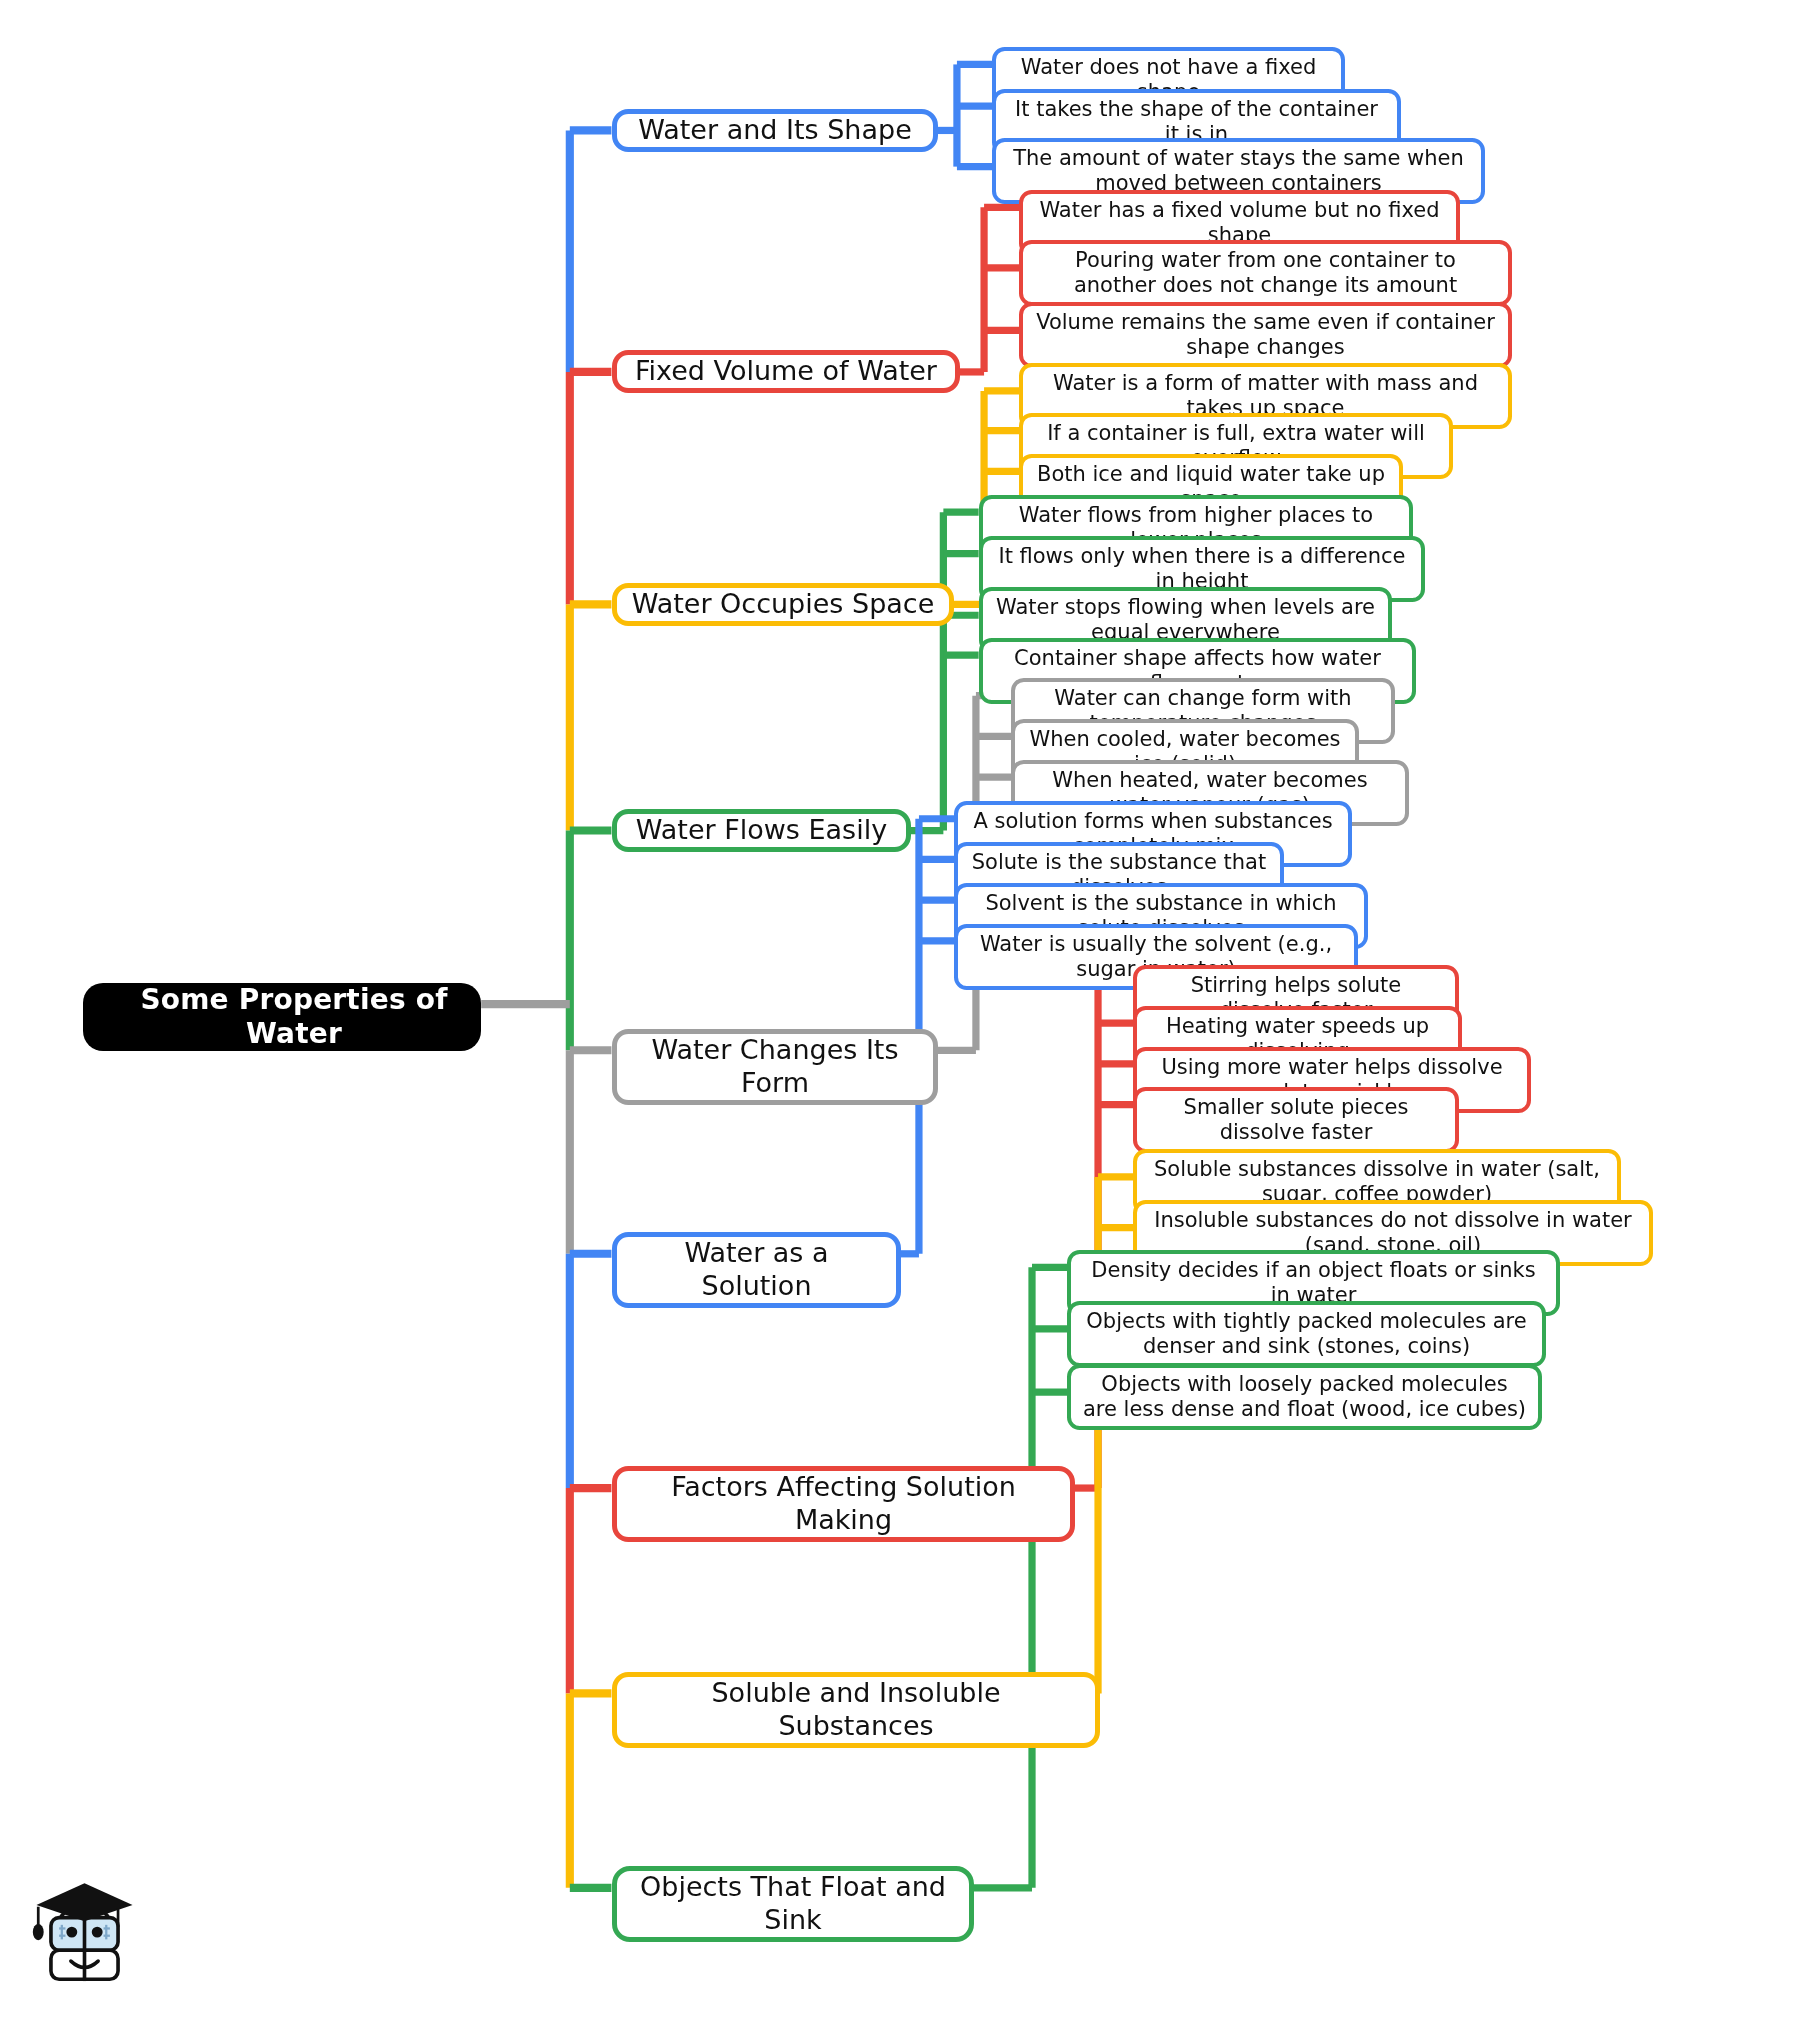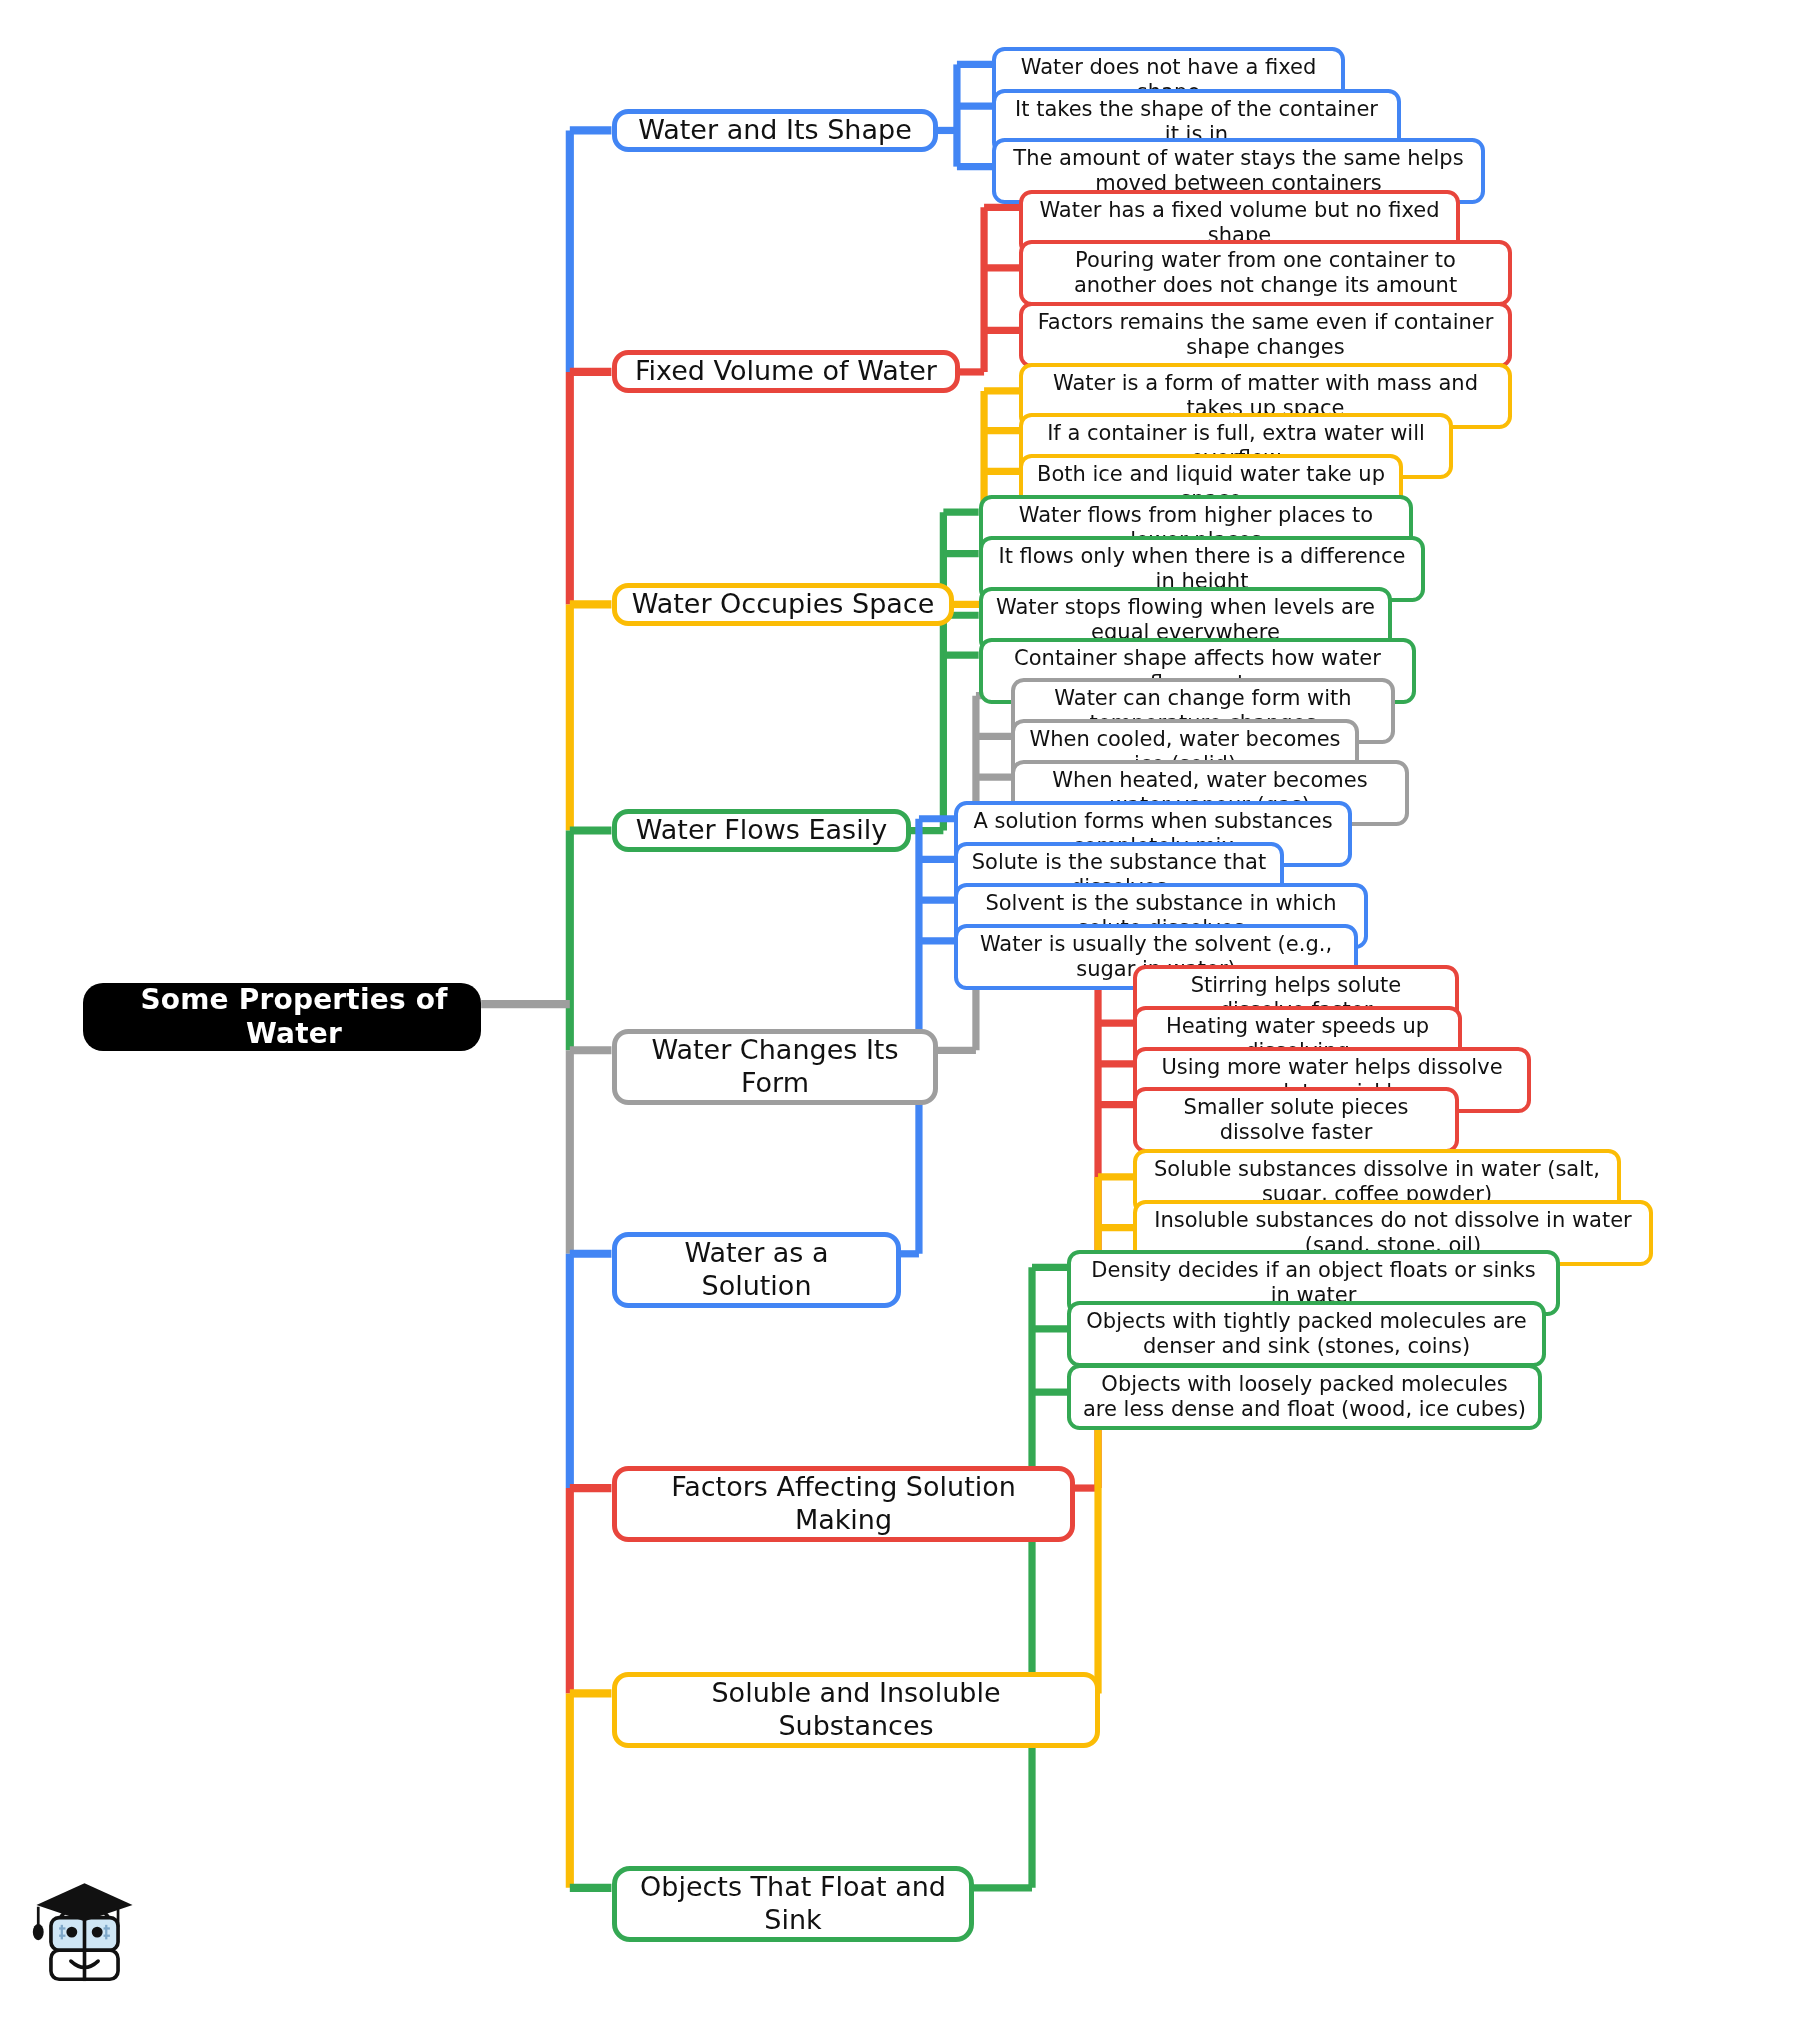--- a/index.html
+++ b/index.html
@@ -88,25 +88,25 @@
       <path d="M1141 1401 L1141 2087" stroke="#34A853" stroke-width="8" fill="none" stroke-linecap="butt" stroke-linejoin="miter"></path>
       <path d="M1141 1401 L1180 1401" stroke="#34A853" stroke-width="8" fill="none" stroke-linecap="butt" stroke-linejoin="miter"></path>
       <path d="M1141 1469 L1180 1469" stroke="#34A853" stroke-width="8" fill="none" stroke-linecap="butt" stroke-linejoin="miter"></path>
       <path d="M1141 1539 L1180 1539" stroke="#34A853" stroke-width="8" fill="none" stroke-linecap="butt" stroke-linejoin="miter"></path>
     </svg>
 
   <div id="nodes">
       <div class="node branch" style="left: 612px; top: 109px; width: 326px; min-height: 43px; border-color: rgb(66, 133, 244);">Water and Its Shape</div>
       <div class="node leaf" style="left: 992px; top: 47px; width: 353px; min-height: 34px; border-color: rgb(66, 133, 244);">Water does not have a fixed shape</div>
       <div class="node leaf" style="left: 992px; top: 89px; width: 409px; min-height: 34px; border-color: rgb(66, 133, 244);">It takes the shape of the container it is in</div>
-      <div class="node leaf" style="left: 992px; top: 138px; width: 493px; min-height: 56px; border-color: rgb(66, 133, 244);">The amount of water stays the same helps moved between containers</div>
+      <div class="node leaf" style="left: 992px; top: 138px; width: 493px; min-height: 56px; border-color: rgb(66, 133, 244);">The amount of water stays the same when moved between containers</div>
       <div class="node branch" style="left: 612px; top: 350px; width: 348px; min-height: 43px; border-color: rgb(232, 69, 60);">Fixed Volume of Water</div>
       <div class="node leaf" style="left: 1019px; top: 190px; width: 441px; min-height: 34px; border-color: rgb(232, 69, 60);">Water has a fixed volume but no fixed shape</div>
       <div class="node leaf" style="left: 1019px; top: 240px; width: 493px; min-height: 56px; border-color: rgb(232, 69, 60);">Pouring water from one container to another does not change its amount</div>
-      <div class="node leaf" style="left: 1019px; top: 302px; width: 493px; min-height: 56px; border-color: rgb(232, 69, 60);">Factors remains the same even if container shape changes</div>
+      <div class="node leaf" style="left: 1019px; top: 302px; width: 493px; min-height: 56px; border-color: rgb(232, 69, 60);">Volume remains the same even if container shape changes</div>
       <div class="node branch" style="left: 612px; top: 583px; width: 342px; min-height: 43px; border-color: rgb(251, 188, 5);">Water Occupies Space</div>
       <div class="node leaf" style="left: 1019px; top: 363px; width: 493px; min-height: 56px; border-color: rgb(251, 188, 5);">Water is a form of matter with mass and takes up space</div>
       <div class="node leaf" style="left: 1019px; top: 413px; width: 434px; min-height: 34px; border-color: rgb(251, 188, 5);">If a container is full, extra water will overflow</div>
       <div class="node leaf" style="left: 1019px; top: 454px; width: 384px; min-height: 34px; border-color: rgb(251, 188, 5);">Both ice and liquid water take up space</div>
       <div class="node branch" style="left: 612px; top: 809px; width: 299px; min-height: 43px; border-color: rgb(52, 168, 83);">Water Flows Easily</div>
       <div class="node leaf" style="left: 979px; top: 495px; width: 434px; min-height: 34px; border-color: rgb(52, 168, 83);">Water flows from higher places to lower places</div>
       <div class="node leaf" style="left: 979px; top: 536px; width: 446px; min-height: 34px; border-color: rgb(52, 168, 83);">It flows only when there is a difference in height</div>
       <div class="node leaf" style="left: 979px; top: 587px; width: 413px; min-height: 56px; border-color: rgb(52, 168, 83);">Water stops flowing when levels are equal everywhere</div>
       <div class="node leaf" style="left: 979px; top: 638px; width: 437px; min-height: 34px; border-color: rgb(52, 168, 83);">Container shape affects how water flows out</div>
       <div class="node branch" style="left: 612px; top: 1029px; width: 326px; min-height: 43px; border-color: rgb(158, 158, 158);">Water Changes Its Form</div>

